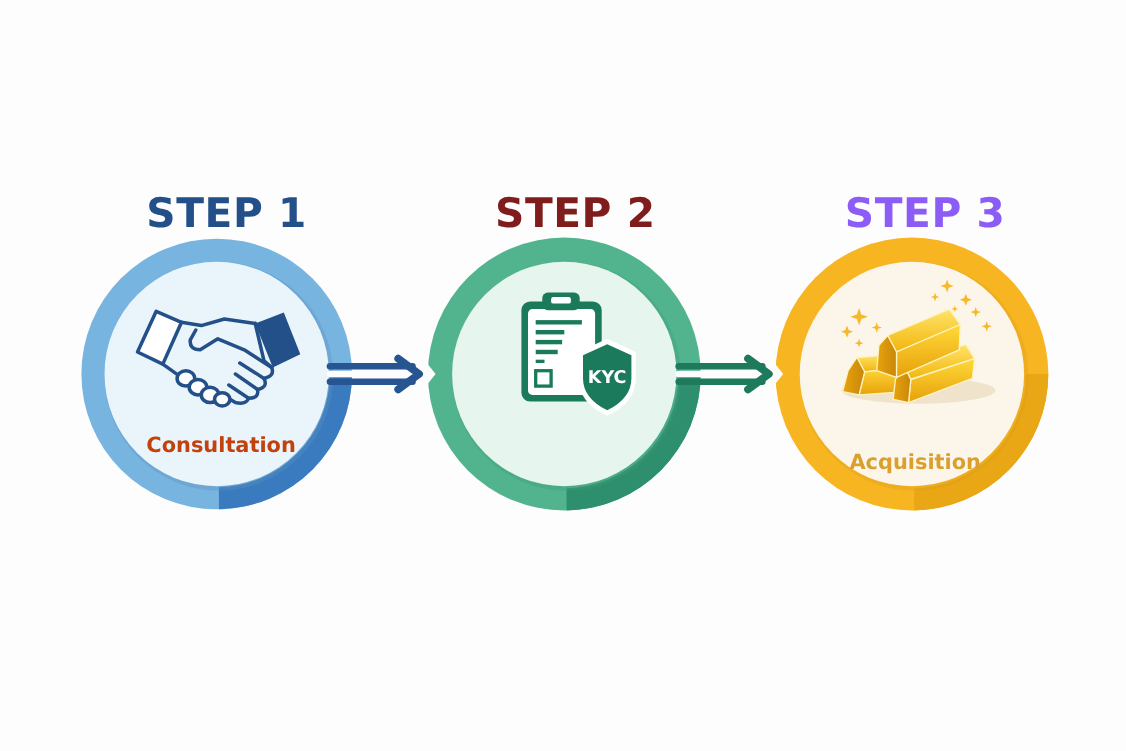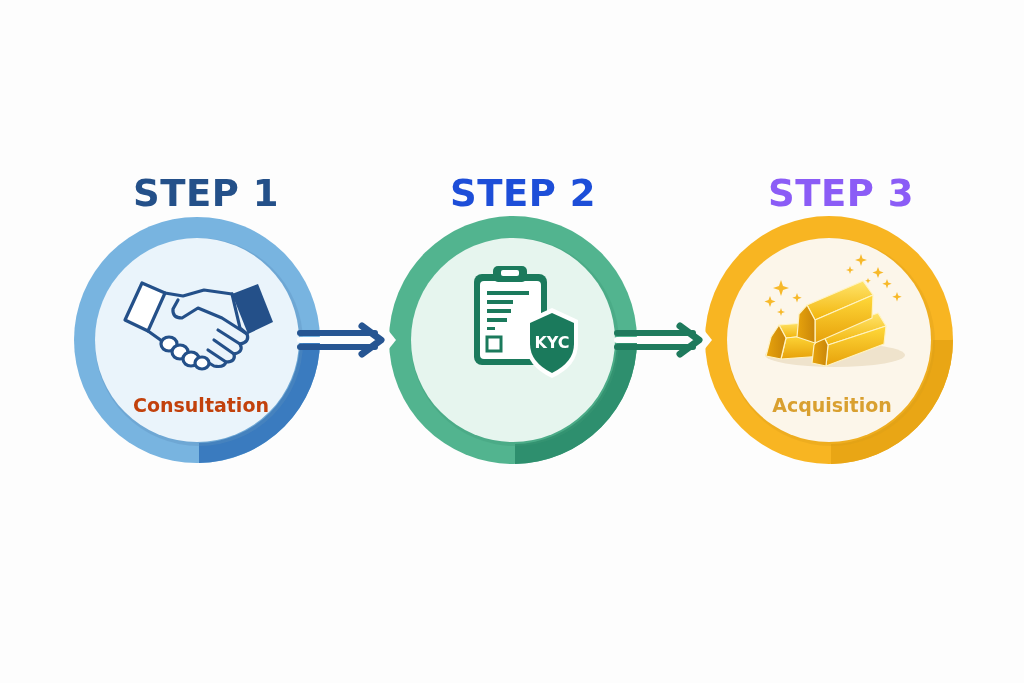--- a/index.html
+++ b/index.html
@@ -17,21 +17,21 @@
   .step-label {
     position: absolute; width: 200px; text-align: center;
     font-weight: bold; font-size: 19px; line-height: 23px;
   }
   svg#flow { position: absolute; left: 0; top: 0; }
 </style>
 </head>
 <body>
 
 <h2 class="step-title" style="left:69px;color:#245089;">STEP 1</h2>
-<h2 class="step-title" style="left:386px;color:#1d4ed8;">STEP 2</h2>
+<h2 class="step-title" style="left:386px;color:#7f1d1d;">STEP 2</h2>
 <h2 class="step-title" style="left:704px;color:#8b5cf6;">STEP 3</h2>
 
 <svg id="flow" width="1024" height="683" viewBox="0 0 1024 683">
   <defs>
     <linearGradient id="goldTop" x1="0" y1="0" x2="0" y2="1">
       <stop offset="0" stop-color="#ffe46a"></stop>
         <stop offset="1" stop-color="#f2b50c"></stop>
     </linearGradient>
     <linearGradient id="goldFront" x1="0" y1="0" x2="0" y2="1">
       <stop offset="0" stop-color="#ffd93a"></stop>
@@ -152,13 +152,13 @@
       <path d="M887 279 l1.2 3.5 3.5 1.2 -3.5 1.2 -1.2 3.5 -1.2 -3.5 -3.5 -1.2 3.5 -1.2 z"></path>
       <path d="M897 292 l1.2 3.5 3.5 1.2 -3.5 1.2 -1.2 3.5 -1.2 -3.5 -3.5 -1.2 3.5 -1.2 z"></path>
       <path d="M868 278 l0.8 2 2 0.8 -2 0.8 -0.8 2 -0.8 -2 -2 -0.8 2 -0.8 z"></path>
     </g>
   </g>
 </svg>
 
 <div class="step-label" style="left:101px;top:394px;color:#c2410c;">Consultation</div>
 <div class="step-label" style="left:419px;top:384px;color:#2a8366;">
 </div>
-<div class="step-label" style="left:732px;top:394px;color:#d9a030;">Acquisition</div>
+<div class="step-label" style="left:732px;top:409px;color:#d9a030;">Acquisition</div>
 
 </body></html>

